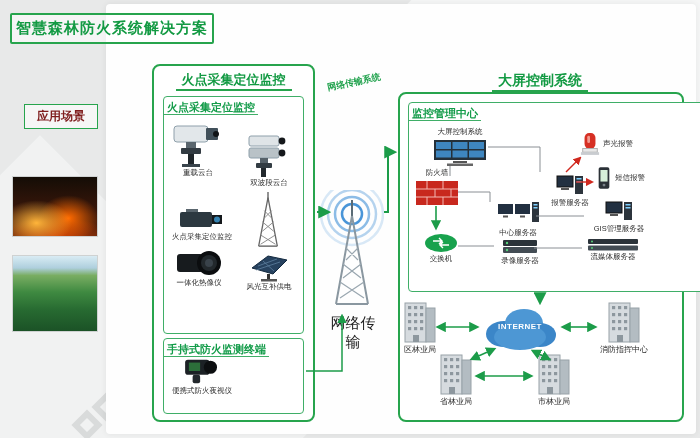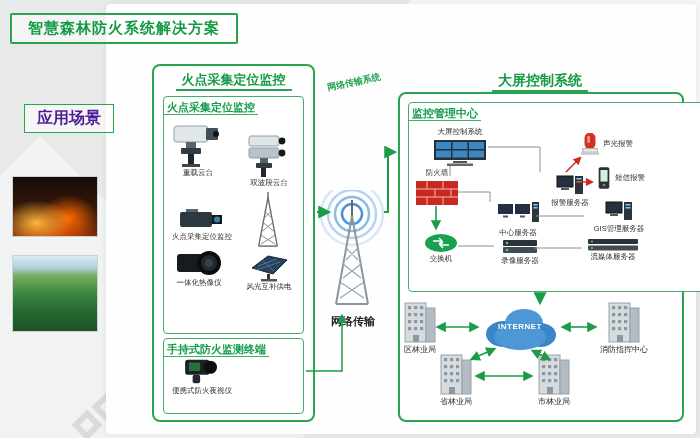--- a/index.html
+++ b/index.html
@@ -6,22 +6,22 @@
   html,body{width:700px;height:438px}
   body{font-family:"Liberation Sans","DejaVu Sans",sans-serif;background:#e8e9e9;position:relative;overflow:hidden}
   .stage{position:absolute;inset:0}
   
   .deco{position:absolute;background:#f5f6f6;transform:rotate(45deg);z-index:0}
   .deco.tr{right:-150px;top:-170px;width:380px;height:380px}
   .deco.bl{left:-160px;bottom:-180px;width:400px;height:400px;background:#f1f2f2}
   .chev{position:absolute;width:22px;height:22px;border:6px solid #d9dbdb;transform:rotate(45deg);background:transparent;z-index:0}
   .white-panel{position:absolute;left:106px;top:4px;width:590px;height:430px;background:#fefefe;border-radius:4px;box-shadow:0 0 6px rgba(0,0,0,.07);z-index:0}
   
-  .title-box{position:absolute;left:10px;top:13px;padding:4px 16px;border:2px solid #27a44d;border-radius:2px;color:#139a43;font-weight:bold;font-size:15px;letter-spacing:1px;background:rgba(255,255,255,.55);z-index:2}
-  .scene-label{position:absolute;left:24px;top:104px;padding:3px 12px;border:1.5px solid #27a44d;color:#4c1d95;font-size:16px;font-weight:bold;background:rgba(255,255,255,.6);z-index:2}
+  .title-box{position:absolute;left:10px;top:13px;padding:4px 4px;border:2px solid #27a44d;border-radius:2px;color:#139a43;font-weight:bold;font-size:15px;letter-spacing:1px;background:rgba(255,255,255,.55);z-index:2}
+  .scene-label{position:absolute;left:24px;top:104px;padding:3px 12px;border:1.5px solid #27a44d;color:#7f1d1d;font-size:12px;font-weight:bold;background:rgba(255,255,255,.6);z-index:2}
   .photo{position:absolute;left:12px;width:86px;z-index:2;border:1px solid #cfd2d2}
   .photo.fire{top:176px;height:61px;background:
     radial-gradient(ellipse 60% 55% at 28% 78%,#ffb53a,rgba(255,130,0,0) 70%),
     radial-gradient(ellipse 55% 60% at 66% 70%,#ff6a00,rgba(255,80,0,0) 65%),
     radial-gradient(ellipse 80% 40% at 50% 100%,#c43a06,rgba(120,40,0,0) 80%),
     linear-gradient(#140d06,#38160a 55%,#63270a)}
   .photo.forest{top:255px;height:77px;background:
     linear-gradient(180deg,#d9ecf4 0%,#aecfdd 16%,#79ad62 26%,#3f8a41 48%,#276a31 72%,#1b5226 100%)}
   
   .panel{position:absolute;border:2px solid #27a44d;border-radius:8px;background:#fff;z-index:1}
@@ -33,21 +33,21 @@
   .subbox-title span{border-bottom:1.5px solid #3fae67;padding:0 3px 1px}
   
   .dev,.node,.bld{position:absolute;display:flex;flex-direction:column;align-items:center;z-index:3}
   .node.row{flex-direction:row;gap:3px;align-items:center}
   .lbl{font-size:7.5px;color:#2c2c2c;margin-top:0;white-space:nowrap;text-align:center}
   .lbl.top{margin:0 0 2px 0}
   .bld .lbl{font-size:8px}
   .icon{display:flex;align-items:center;justify-content:center}
   
   .net-sys{position:absolute;left:314px;top:76px;width:80px;text-align:center;color:#23a34f;font-size:9px;font-weight:bold;transform:rotate(-12deg);z-index:2}
-  .net-trans{position:absolute;left:326px;top:314px;width:54px;text-align:center;color:#222;font-size:11px;font-weight:bold;z-index:2}
+  .net-trans{position:absolute;left:326px;top:314px;width:54px;text-align:center;color:#222;font-size:15px;font-weight:normal;z-index:2}
   .tower{position:absolute;left:320px;top:190px;z-index:2}
   
   .cloud{position:absolute;left:478px;top:304px;width:84px;height:50px;z-index:3}
   .cloud-label{position:absolute;left:478px;top:322px;width:84px;text-align:center;color:#fff;font-size:8px;font-weight:bold;letter-spacing:.5px;z-index:4}
   .overlay{position:absolute;inset:0;z-index:5;pointer-events:none}
 </style>
 </head>
 <body>
 
 <div class="stage">

